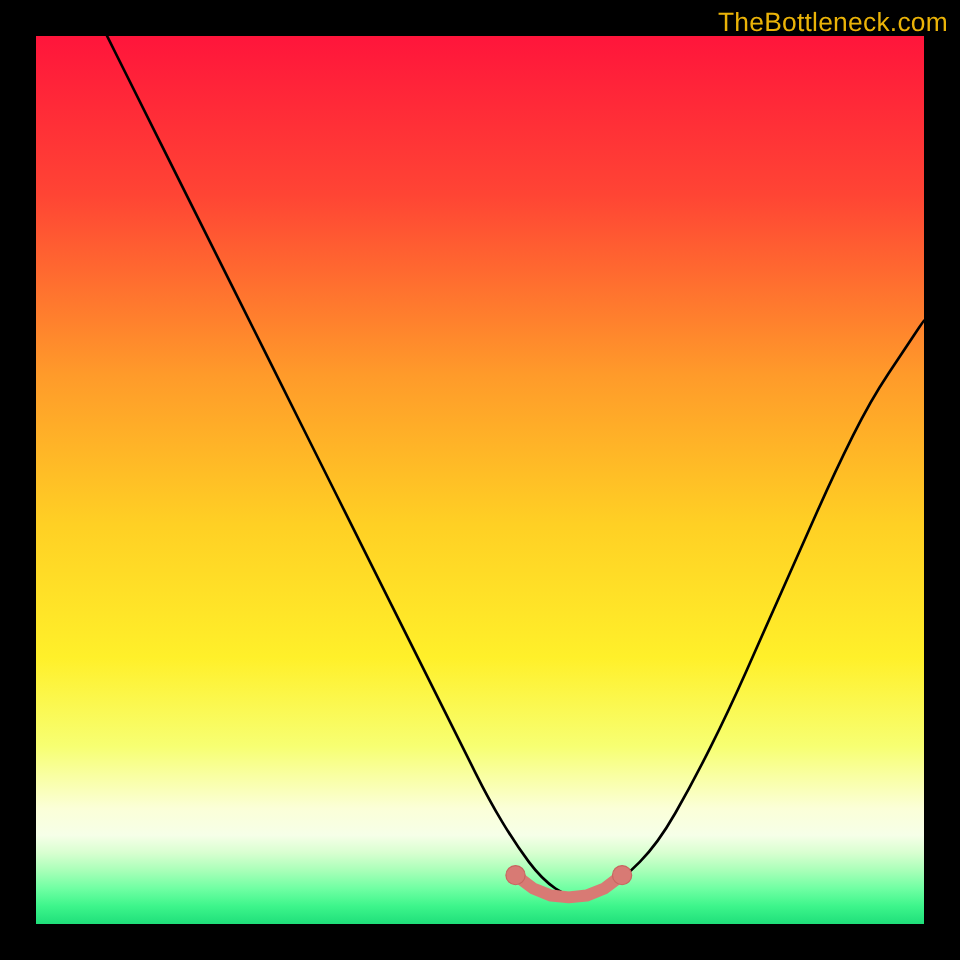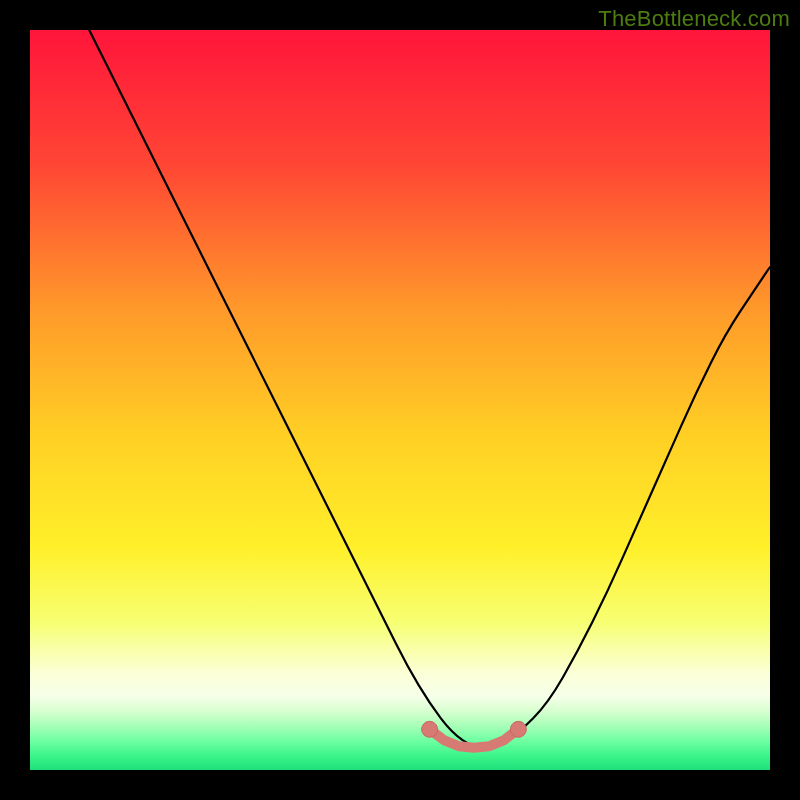--- a/index.html
+++ b/index.html
@@ -21,21 +21,21 @@
     position: absolute;
     left: 30px;
     top: 30px;
     width: 740px;
     height: 740px;
   }
   .watermark {
     position: absolute;
     top: 6px;
     right: 10px;
-    color: #4d7c0f;
+    color: #eab308;
     font-size: 22px;
     font-weight: 500;
     letter-spacing: 0.2px;
     user-select: none;
   }
 </style>
 </head>
 <body>
 
 <div class="frame">

